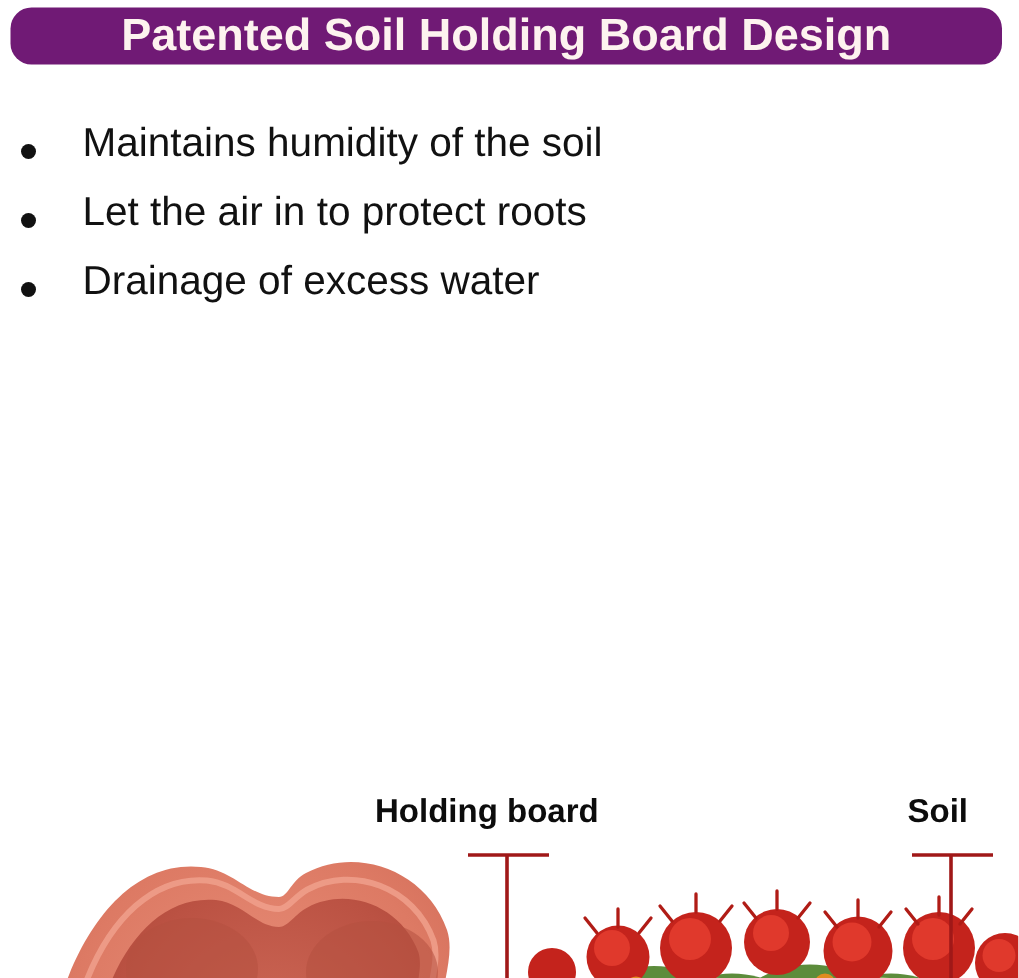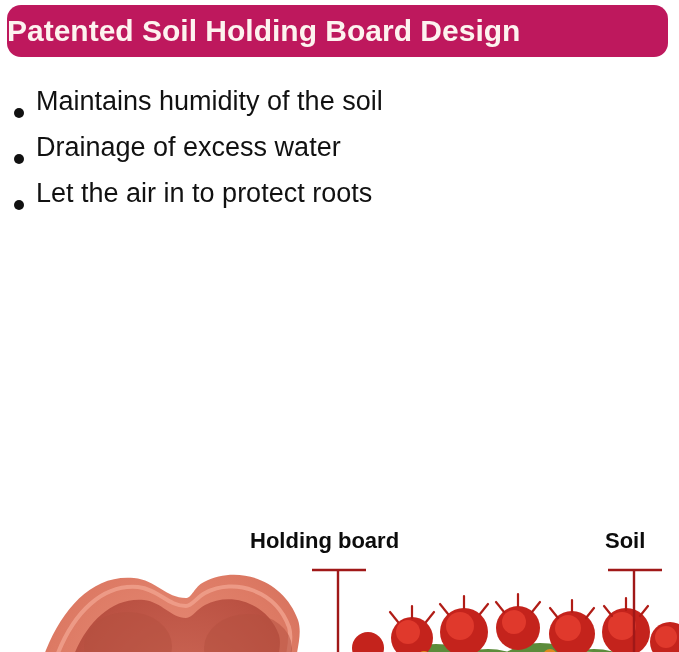--- a/index.html
+++ b/index.html
@@ -18,47 +18,49 @@
     background: #ffffff;
     overflow: hidden;
   }
 
   
   .banner {
     position: absolute;
     left: 7px;
     top: 5px;
     width: 661px;
-    height: 52px;
-    background: #be185d;
+    height: 38px;
+    background: #701a75;
     border-radius: 14px;
     box-sizing: border-box;
     display: flex;
     align-items: center;
+    justify-content: center;
   }
   .banner-title {
     color: #fdf3ef;
     font-size: 30px;
     font-weight: bold;
     letter-spacing: 0px;
     line-height: 1;
     white-space: nowrap;
   }
 
   
   .bullets {
     position: absolute;
     left: 14px;
     top: 72px;
     width: 640px;
   }
   .bullet-row {
     display: flex;
-    align-items: flex-end;
+    align-items: center;
     height: 46px;
+    gap: 19px;
   }
   .bullet-dot {
     width: 10px;
     height: 10px;
     border-radius: 50%;
     background: #111111;
     margin-top: 12px;
     margin-right: 12px;
     flex: 0 0 auto;
   }
@@ -100,25 +102,25 @@
     <div class="banner-title">Patented Soil Holding Board Design</div>
   </div>
 
   <div class="bullets">
     <div class="bullet-row">
       <span class="bullet-dot"></span>
       <span class="bullet-text">Maintains humidity of the soil</span>
     </div>
     <div class="bullet-row">
       <span class="bullet-dot"></span>
-      <span class="bullet-text">Drainage of excess water</span>
+      <span class="bullet-text">Let the air in to protect roots</span>
     </div>
     <div class="bullet-row">
       <span class="bullet-dot"></span>
-      <span class="bullet-text">Let the air in to protect roots</span>
+      <span class="bullet-text">Drainage of excess water</span>
     </div>
   </div>
 
   <div class="diagram">
     <svg width="679" height="397" viewBox="0 -255 679 397" xmlns="http://www.w3.org/2000/svg">
 
       <defs>
 
         <radialGradient id="potOuter" cx="42%" cy="36%" r="72%">
           <stop offset="0%" stop-color="#e9917c"></stop>

